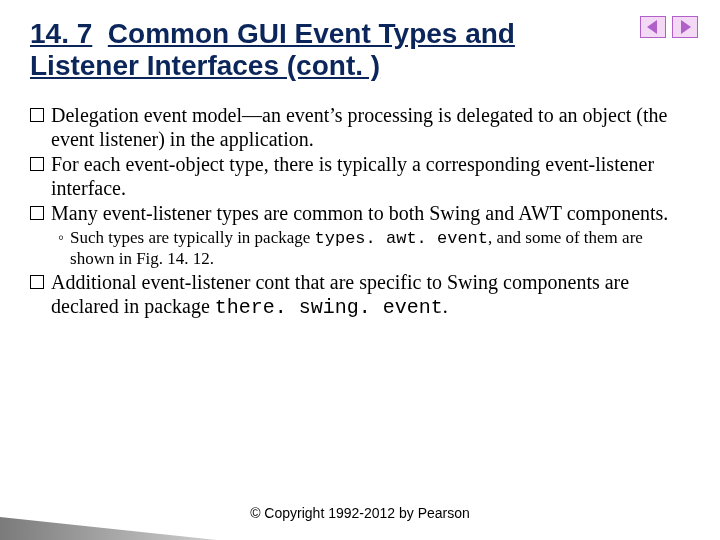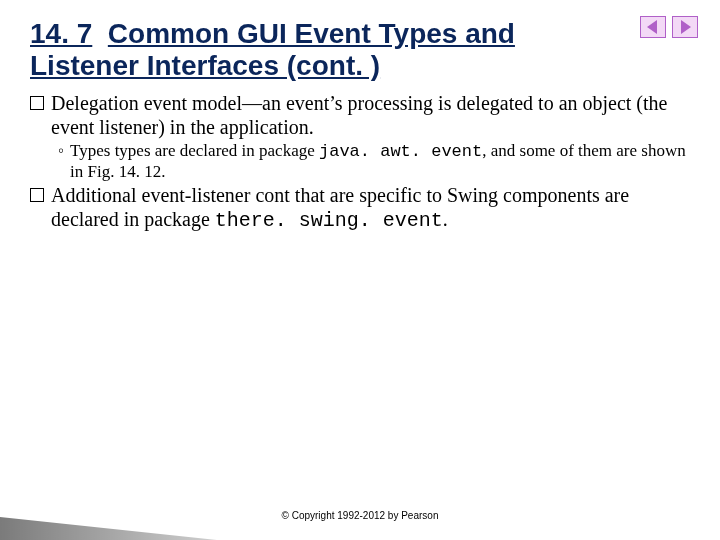--- a/index.html
+++ b/index.html
@@ -47,21 +47,21 @@
     color: #0b265b;
   }
   .title .sec-num {
     text-decoration: underline;
   }
   .title .sec-name {
     text-decoration: underline;
   }
   .body {
     position: absolute;
-    top: 92px;
+    top: 104px;
     left: 30px;
     width: 660px;
     font-size: 20px;
     line-height: 1.18;
   }
   .bullet {
     display: flex;
     margin-bottom: 2px;
   }
   .bullet .marker {
@@ -85,21 +85,21 @@
   }
   .sub .text { flex: 1 1 auto; }
   .mono { font-family: "Courier New", Courier, monospace; }
   .footer {
     position: absolute;
     bottom: 18px;
     left: 0;
     width: 720px;
     text-align: center;
     font-family: Verdana, Arial, sans-serif;
-    font-size: 10px;
+    font-size: 14px;
     line-height: 1.25;
     color: #000;
   }
   .wedge {
     position: absolute;
     left: -20px;
     bottom: -15px;
     width: 360px;
     height: 110px;
     pointer-events: none;
@@ -129,26 +129,34 @@
     <span class="sec-num">14. 7</span>&nbsp;&nbsp;<span class="sec-name">Common GUI Event Types and Listener Interfaces (cont. )</span>
   </div>
 
   <div class="body">
 
     <div class="bullet">
       <span class="marker"></span>
       <span class="text">Delegation event model—an event’s processing is delegated to an object (the event listener) in the application.</span>
     </div>
 
+    <div class="bullet">
+      <span class="marker"></span>
+      <span class="text">For each event-object type, there is typically a corresponding event-listener interface.</span>
+    </div>
 
+    <div class="bullet">
+      <span class="marker"></span>
+      <span class="text">Many event-listener types are common to both Swing and AWT components.</span>
+    </div>
 
     <div class="sub">
       <span class="smarker">◦</span>
       <span class="text">
-        <span>Types types are declared in package </span><span class="mono">java. awt. event</span><span>, and some of them are shown in Fig. 14. 12.</span>
+        <span>Such types are typically in package </span><span class="mono">types. awt. event</span><span>, and some of them are shown in Fig. 14. 12.</span>
       </span>
     </div>
 
     <div class="bullet">
       <span class="marker"></span>
       <span class="text">
         <span>Additional event-listener cont that are specific to Swing components are declared in package </span><span class="mono">there. swing. event</span><span>.</span>
       </span>
     </div>
 

